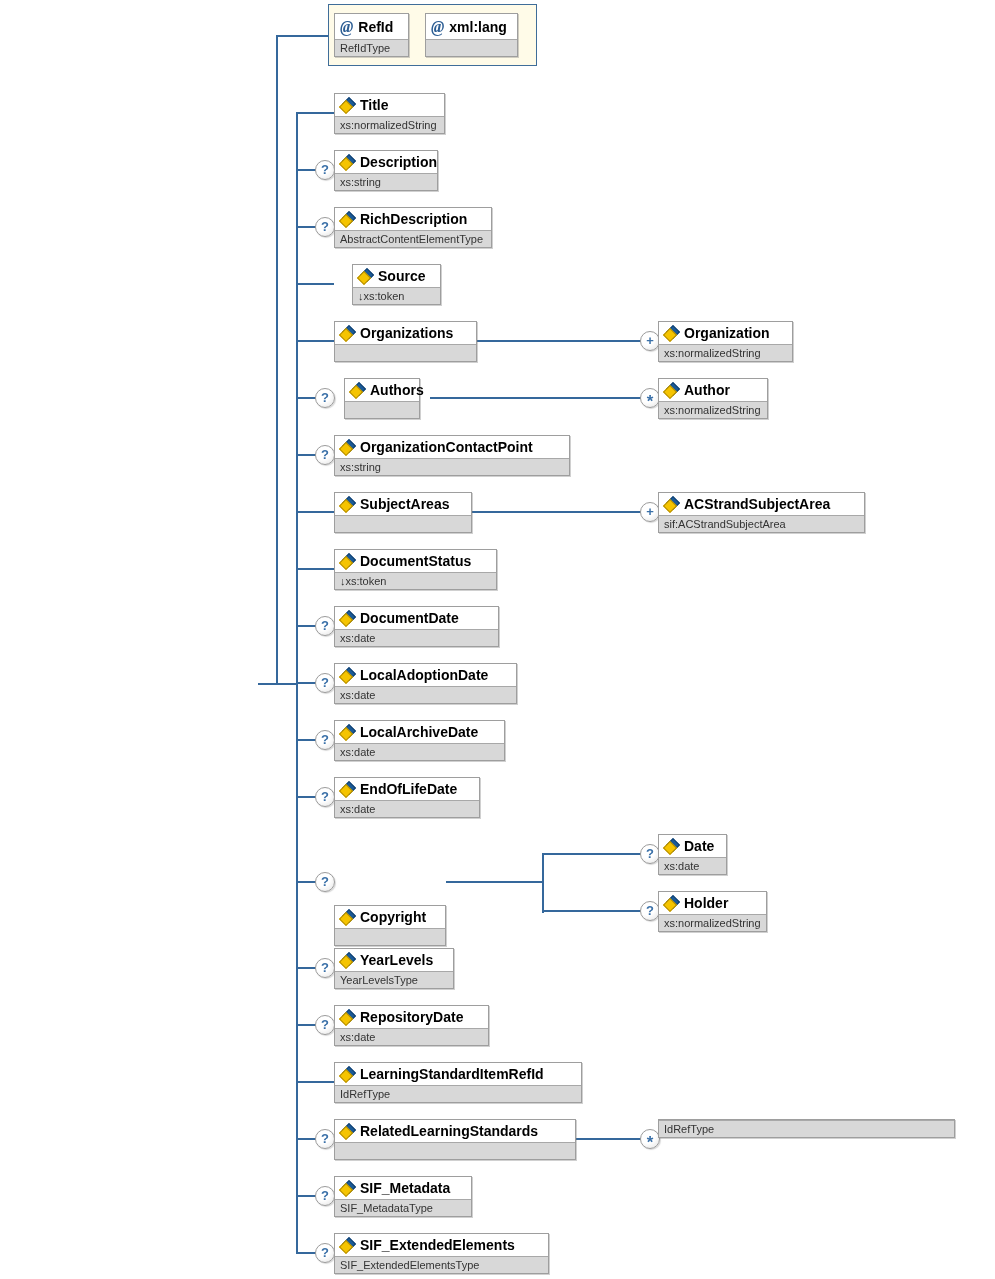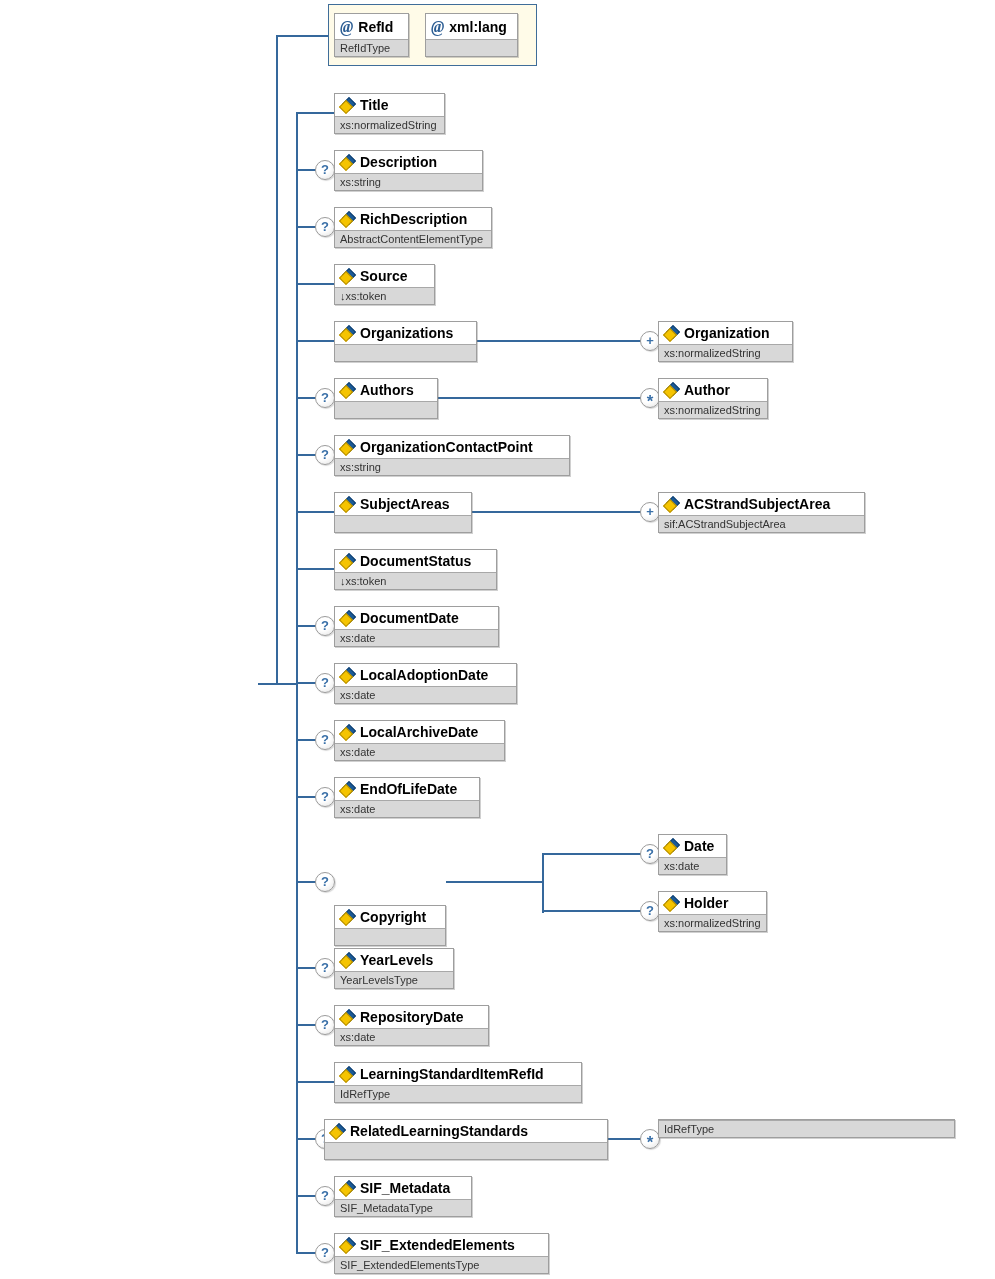--- a/index.html
+++ b/index.html
@@ -96,55 +96,55 @@
 
   <div class="node" style="left:334px;top:93px;width:111px">
     <div class="nrow">
         <span class="eicon"></span>
         <span class="ename">Title</span>
       </div>
     <div class="trow">xs:normalizedString</div>
   </div>
 
   <div class="circ" style="left:315px;top:160px">?</div>
-  <div class="node" style="left:334px;top:150px;width:149px">
+  <div class="node" style="left:334px;top:150px;width:104px">
     <div class="nrow">
         <span class="eicon"></span>
         <span class="ename">Description</span>
       </div>
     <div class="trow">xs:string</div>
   </div>
 
   <div class="circ" style="left:315px;top:217px">?</div>
   <div class="node" style="left:334px;top:207px;width:158px">
     <div class="nrow">
         <span class="eicon"></span>
         <span class="ename">RichDescription</span>
       </div>
     <div class="trow">AbstractContentElementType</div>
   </div>
 
-  <div class="node" style="left:334px;top:264px;width:101px">
+  <div class="node" style="left:352px;top:264px;width:89px">
     <div class="nrow">
         <span class="eicon"></span>
         <span class="ename">Source</span>
       </div>
     <div class="trow">↓xs:token</div>
   </div>
 
   <div class="node" style="left:334px;top:321px;width:143px">
     <div class="nrow">
         <span class="eicon"></span>
         <span class="ename">Organizations</span>
       </div>
     <div class="trow"></div>
   </div>
 
   <div class="circ" style="left:315px;top:388px">?</div>
-  <div class="node" style="left:334px;top:378px;width:104px">
+  <div class="node" style="left:344px;top:378px;width:76px">
     <div class="nrow">
         <span class="eicon"></span>
         <span class="ename">Authors</span>
       </div>
     <div class="trow"></div>
   </div>
 
   <div class="circ" style="left:315px;top:445px">?</div>
   <div class="node" style="left:334px;top:435px;width:236px">
     <div class="nrow">
@@ -235,21 +235,21 @@
 
   <div class="node" style="left:334px;top:1062px;width:248px">
     <div class="nrow">
         <span class="eicon"></span>
         <span class="ename">LearningStandardItemRefId</span>
       </div>
     <div class="trow">IdRefType</div>
   </div>
 
   <div class="circ" style="left:315px;top:1129px">?</div>
-  <div class="node" style="left:324px;top:1119px;width:284px">
+  <div class="node" style="left:334px;top:1119px;width:242px">
     <div class="nrow">
         <span class="eicon"></span>
         <span class="ename">RelatedLearningStandards</span>
       </div>
     <div class="trow"></div>
   </div>
 
   <div class="circ" style="left:315px;top:1186px">?</div>
   <div class="node" style="left:334px;top:1176px;width:138px">
     <div class="nrow">

